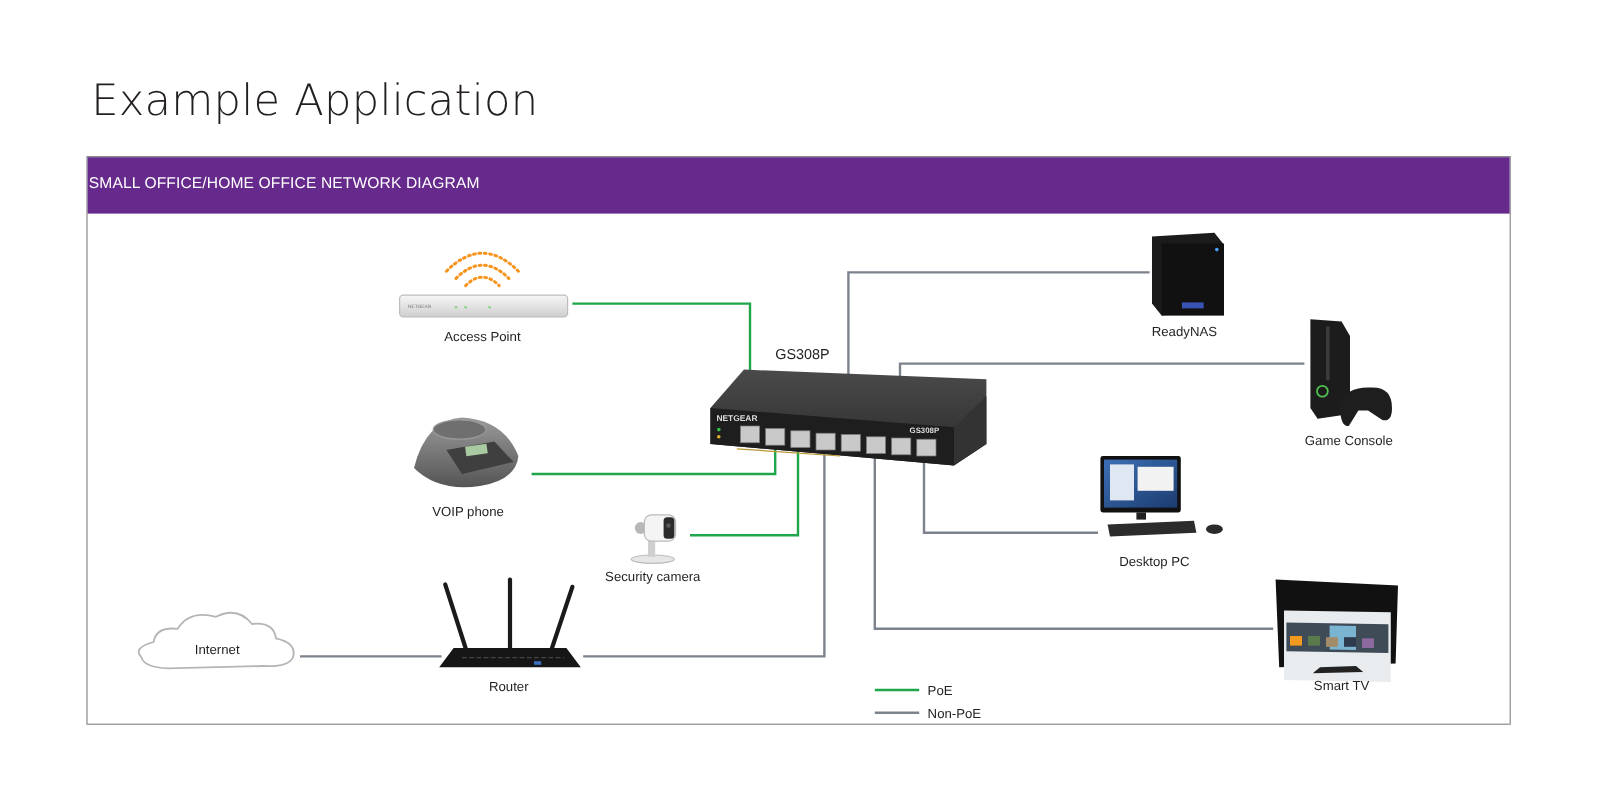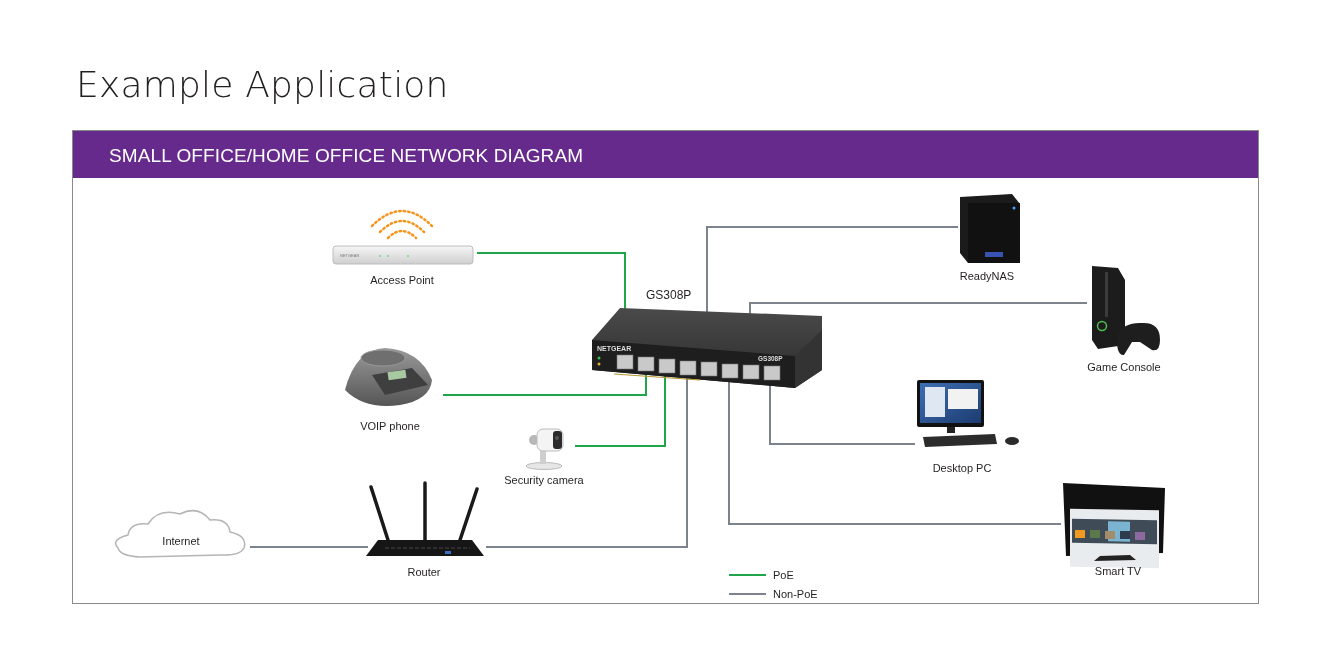--- a/index.html
+++ b/index.html
@@ -1,20 +1,20 @@
 <!DOCTYPE html>
 <html><head>
 <meta charset="utf-8">
 <style>
   html, body { margin:0; padding:0; background:#ffffff; }
   body { width:1336px; height:657px; position:relative; overflow:hidden; font-family:"Liberation Sans", sans-serif; }
   .page-title { position:absolute; left:76px; top:44px; font-size:36px; color:#231f20; font-family:"DejaVu Sans", sans-serif; font-weight:300; letter-spacing:0.2px;margin-top:20px; }
   .frame { position:absolute; left:72px; top:130px; width:1187px; height:474px; border:1px solid #8a8a8a; box-sizing:border-box; }
   .banner { position:absolute; left:0; top:0; right:0; height:47px; background:#66298c; }
-  .banner-text { position:absolute; left:36px; top:14px; color:#ffffff; font-size:19px; font-family:"Liberation Sans", sans-serif; letter-spacing:0.1px; }
+  .banner-text { position:absolute; left:1px; top:14px; color:#ffffff; font-size:13px; font-family:"Liberation Sans", sans-serif; letter-spacing:0.1px; }
   svg.diagram { position:absolute; left:0; top:0; }
   .lbl { font-family:"Liberation Sans", sans-serif; font-size:11px; fill:#231f20; }
   .model { font-family:"Liberation Sans", sans-serif; font-size:12px; fill:#231f20; }
 </style>
 </head>
 <body>
 
 <div class="page-title">Example Application</div>
 
 <div class="frame">

